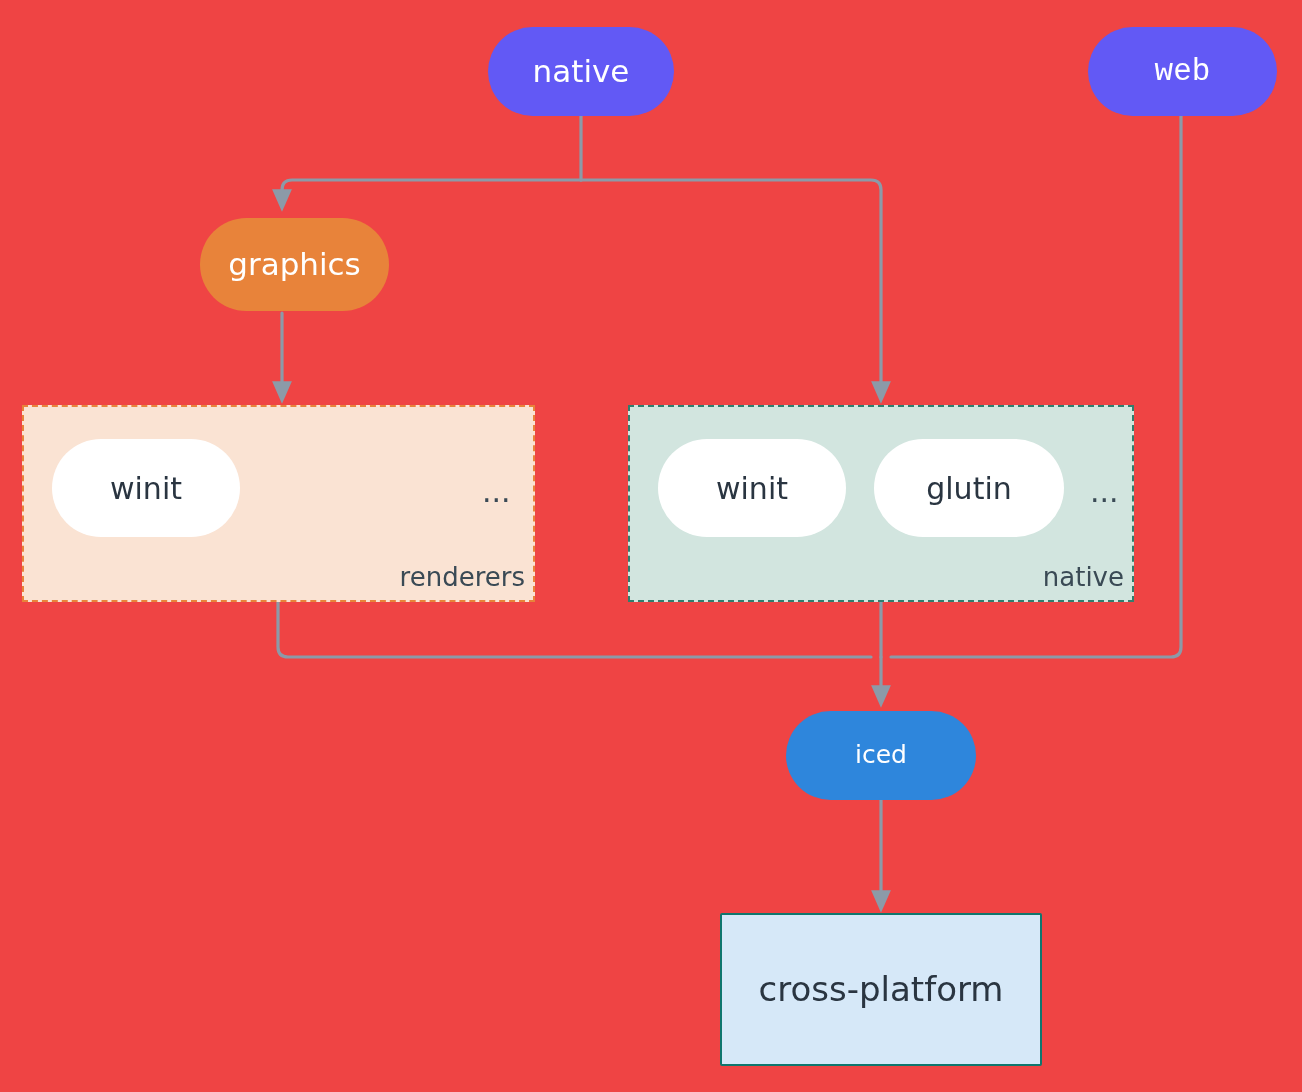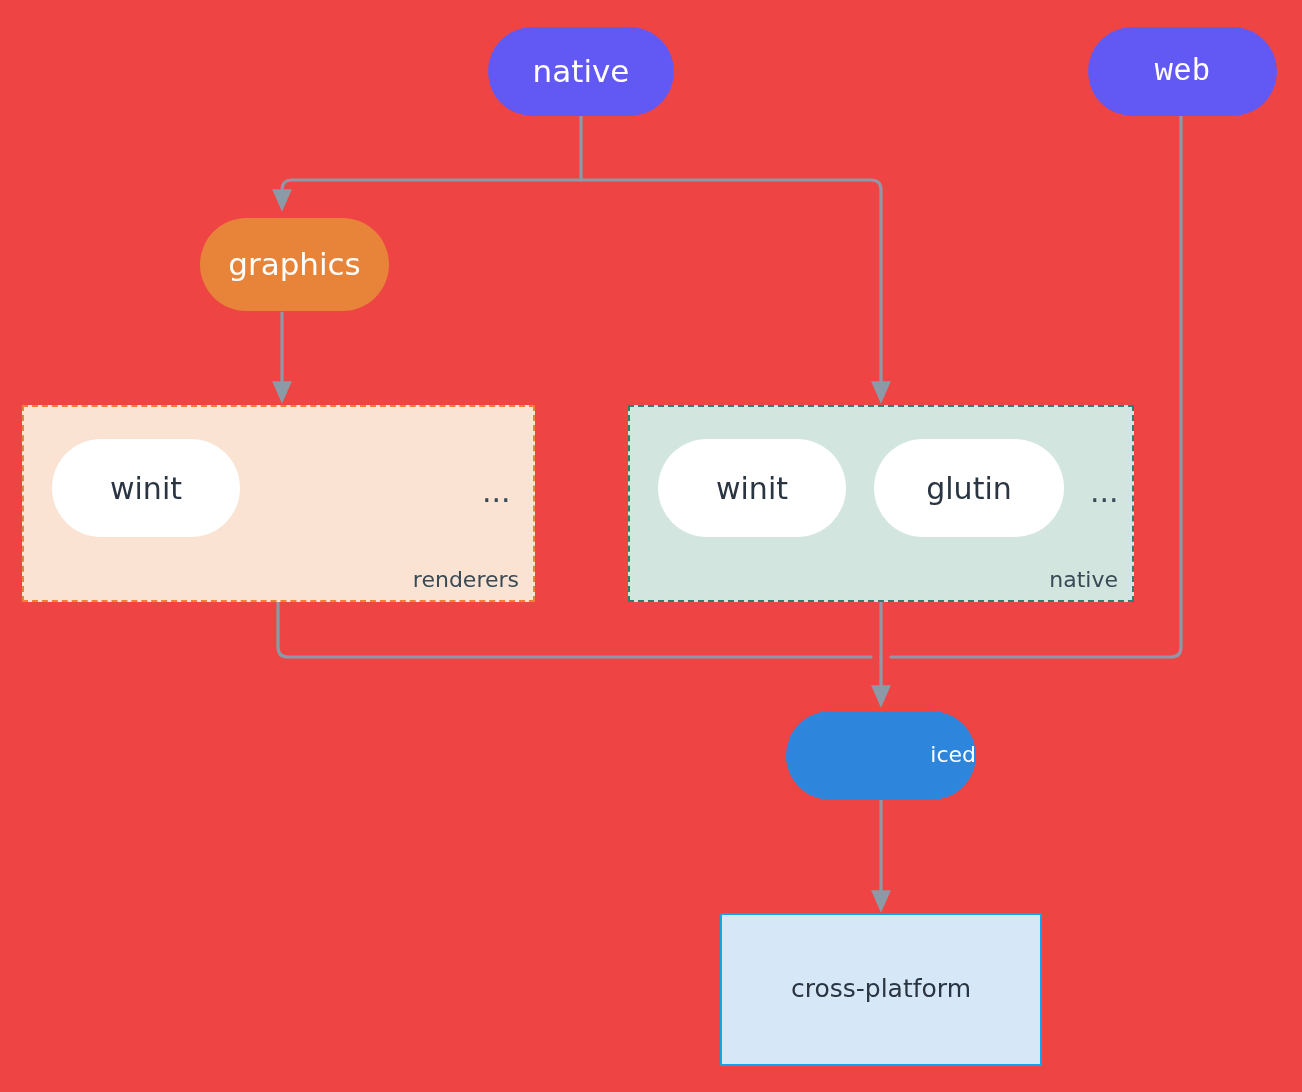--- a/index.html
+++ b/index.html
@@ -42,28 +42,27 @@
     font-size: 31px;
   }
   .node-graphics {
     background: #E8833A;
     color: #ffffff;
     font-size: 31px;
   }
   .node-iced {
     background: #2E86DC;
     color: #ffffff;
-    font-size: 22px;
-    justify-content: flex-end;
+    font-size: 25px;
   }
   .node-app {
     background: #D6E8F8;
     color: #2A3541;
-    border: 2px solid #0ea5e9;
-    font-size: 25px;
+    border: 2px solid #0f766e;
+    font-size: 34px;
     border-radius: 2px;
     flex-direction: column;
   }
   .node-app span { display: block; }
 
   
   .cluster {
     position: absolute;
     box-sizing: border-box;
   }
@@ -71,22 +70,22 @@
     background: #FAE3D3;
     border: 2px dashed #E8833A;
   }
   .cluster-shells {
     background: #D2E5DF;
     border: 2px dashed #2F7E6E;
   }
   .cluster-label {
     position: absolute;
     bottom: 8px;
-    right: 14px;
-    font-size: 22px;
+    right: 8px;
+    font-size: 26px;
     color: #3A4A55;
     white-space: nowrap;
   }
   .leaf {
     position: absolute;
     display: flex;
     align-items: center;
     justify-content: center;
     background: #FFFFFF;
     color: #2A3541;

